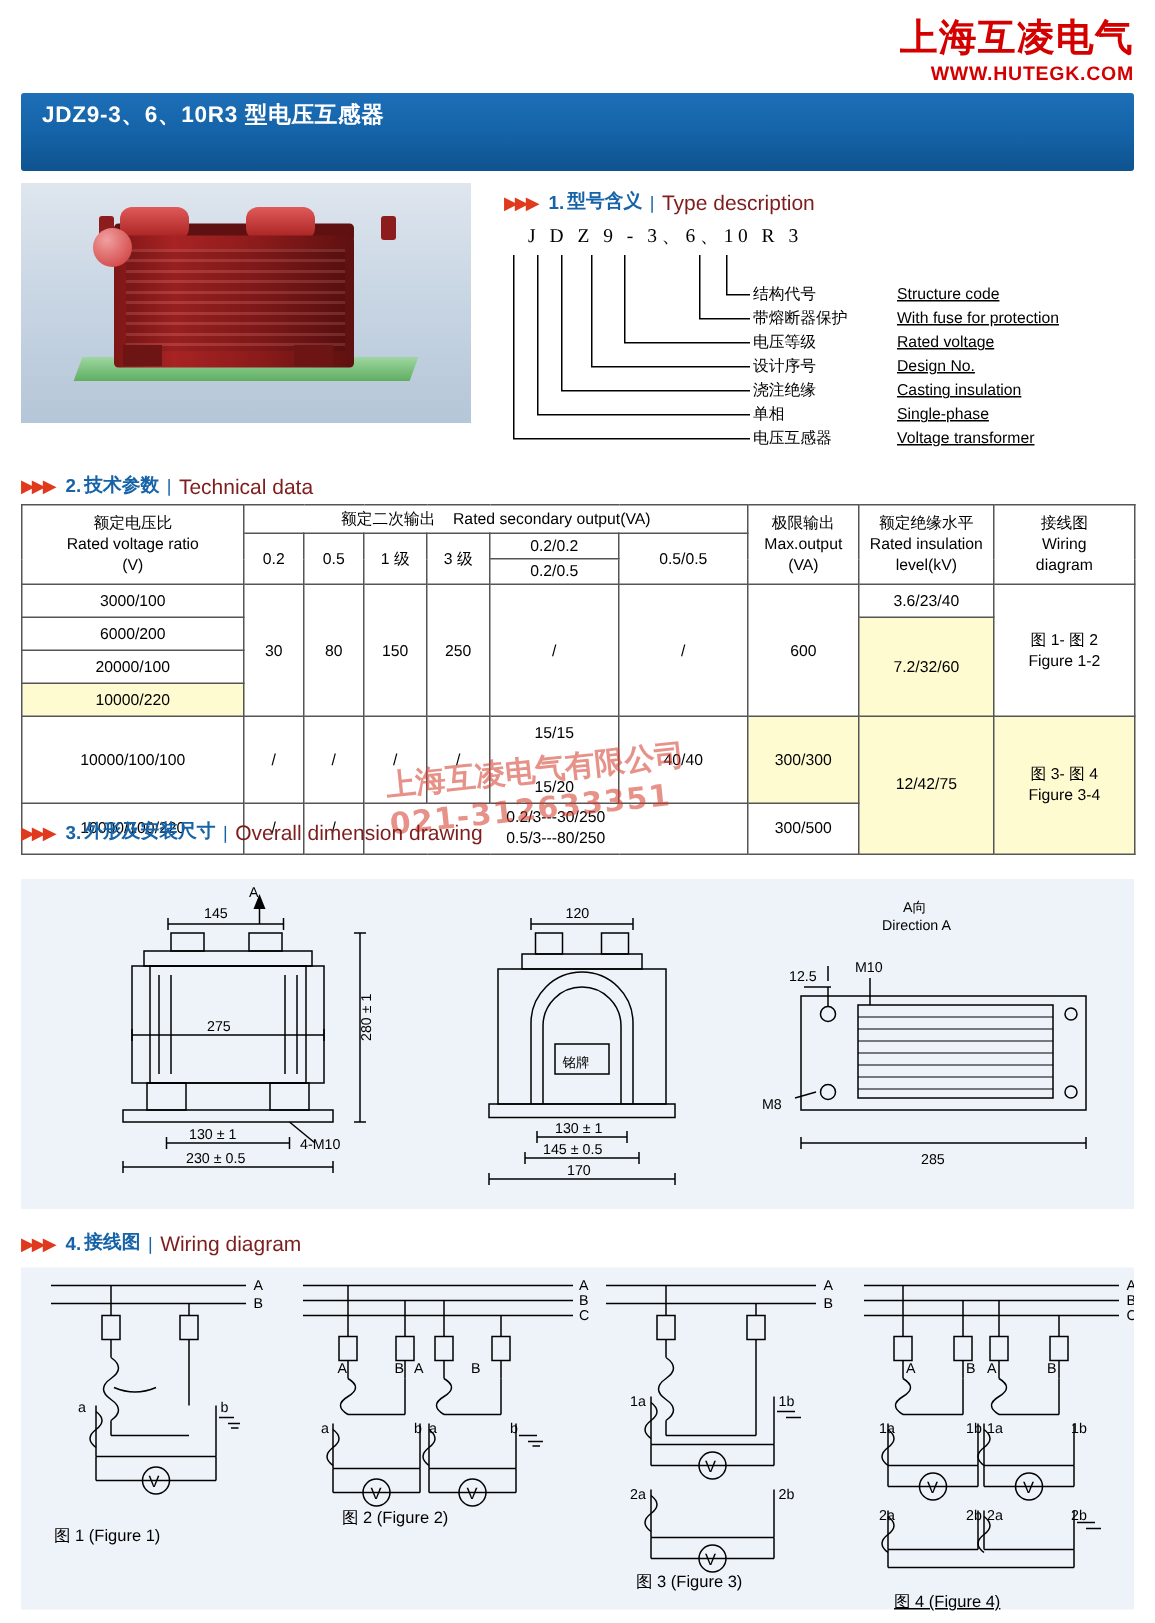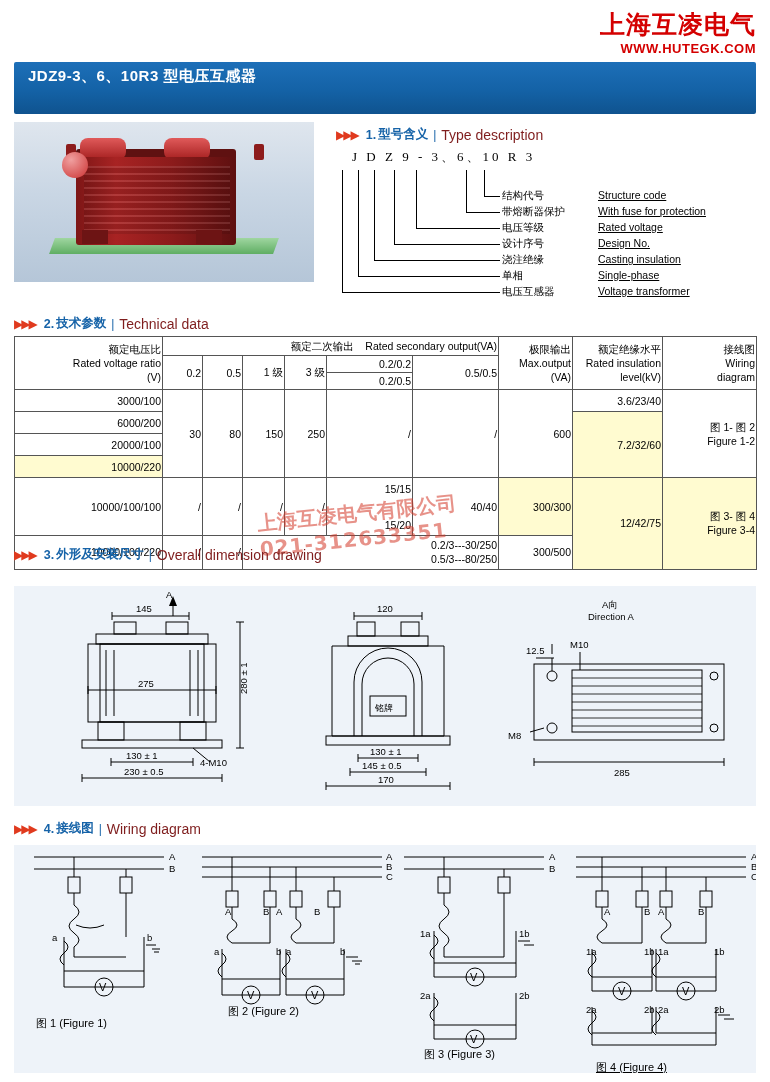--- a/index.html
+++ b/index.html
@@ -102,21 +102,21 @@
   .desc-row .en{display:inline-block;text-decoration:underline;}
   .vline{position:absolute;border-left:1px solid #000;}
   .hline{position:absolute;border-top:1px solid #000;}
 
   
   table.tech{
     position:absolute;left:14px;top:336px;width:742px;
     border-collapse:collapse;table-layout:fixed;
   }
   table.tech td, table.tech th{
-    border:1px solid #555;text-align:right;vertical-align:middle;
+    border:1px solid #555;text-align:center;vertical-align:middle;
     font-size:10.5px;font-weight:normal;padding:2px 1px;
   }
   .hl-yellow{background:#fffbd0;}
   .cellpad{line-height:1.35;}
 
   
   .dimbox{
     position:absolute;left:14px;top:586px;width:742px;height:220px;
     background:#eef3f9;
   }

